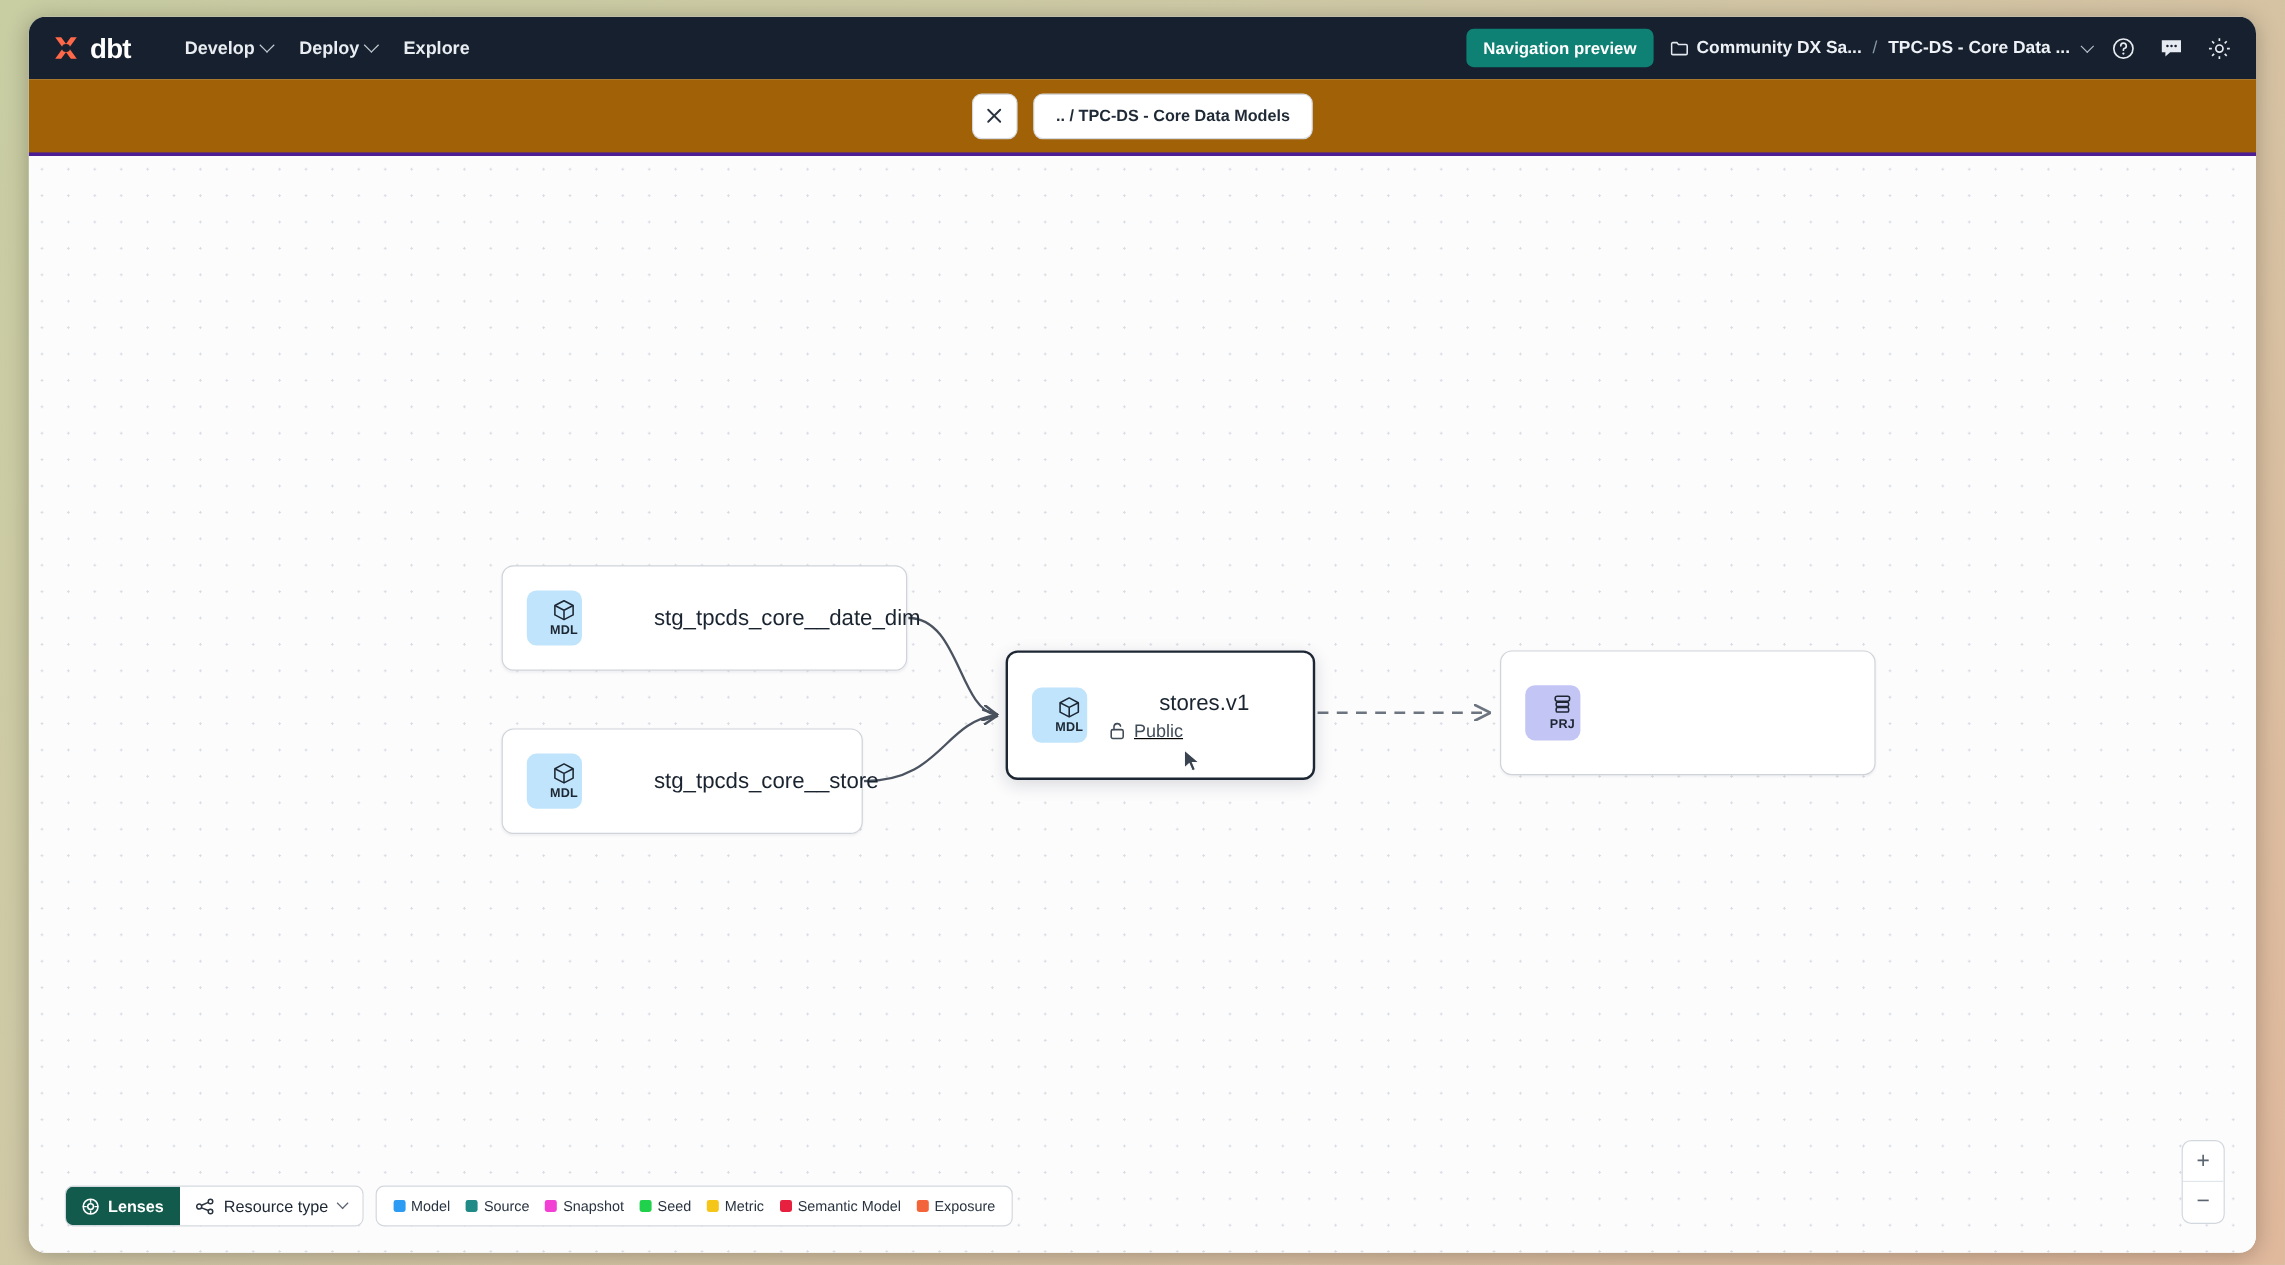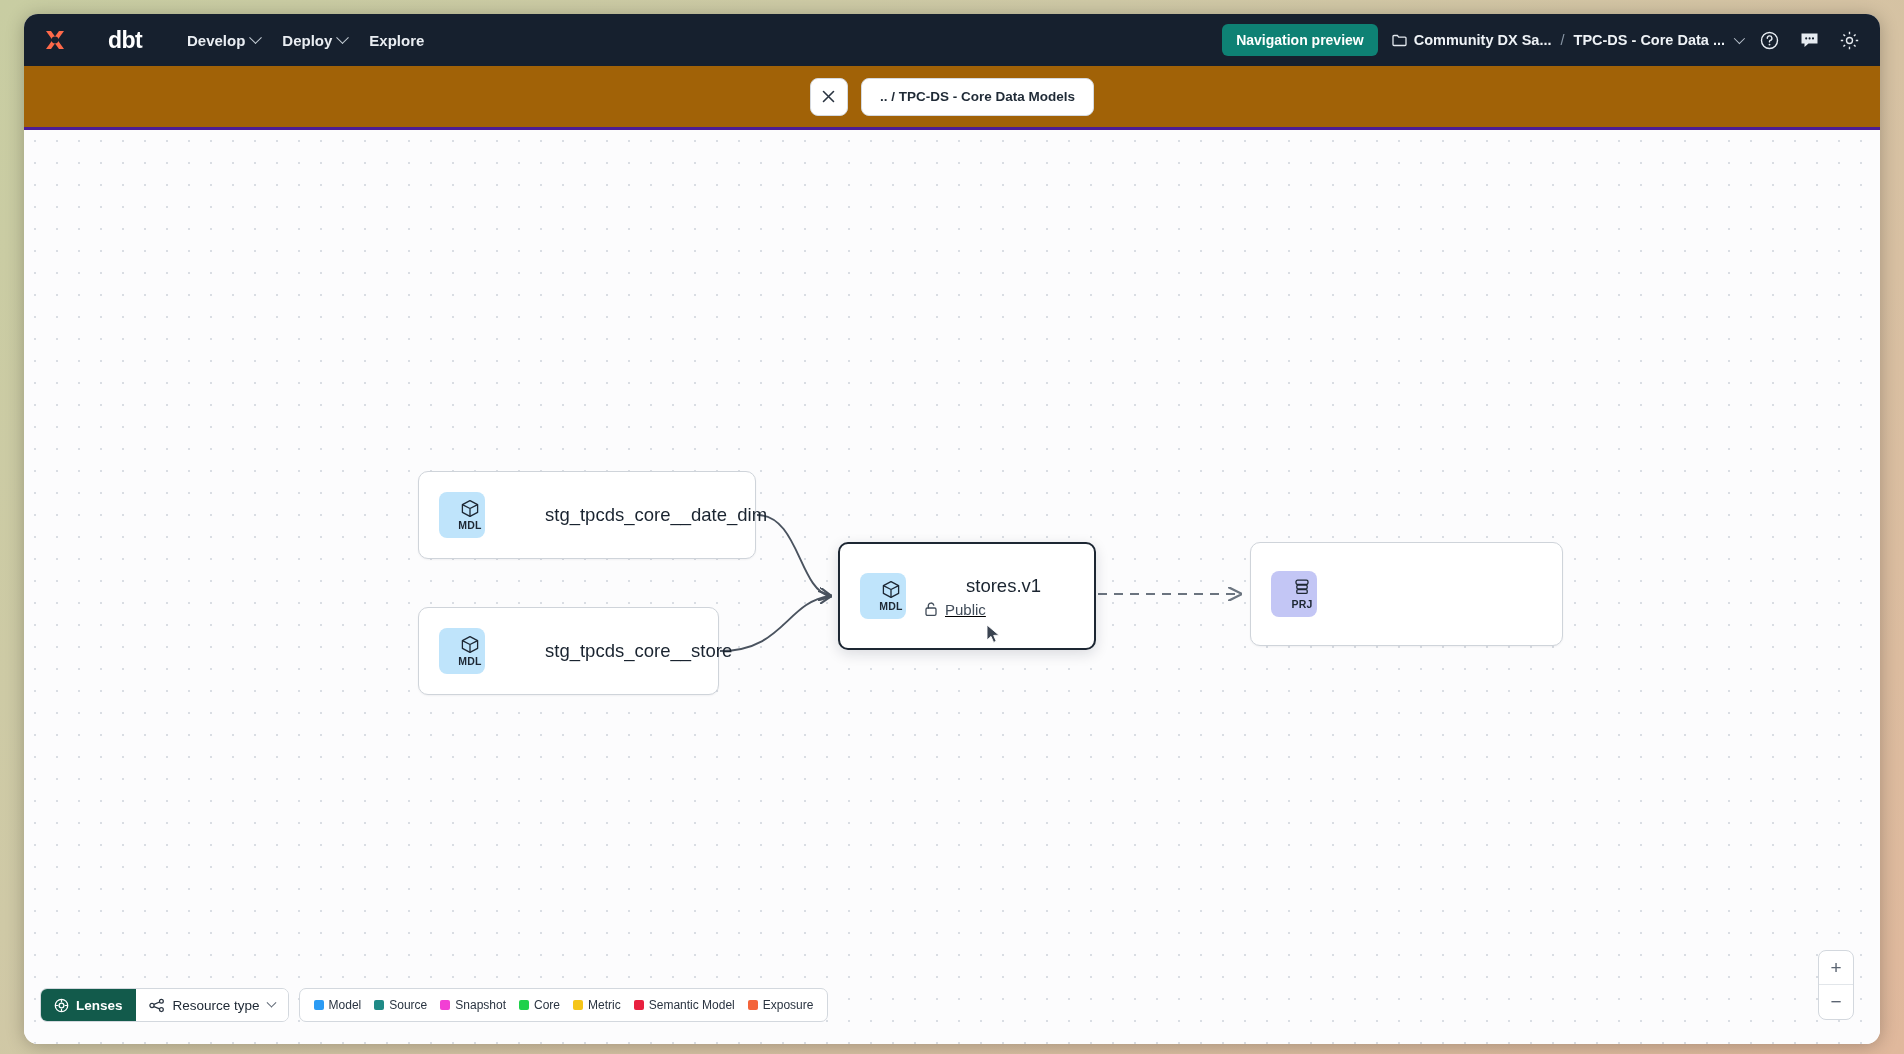--- a/index.html
+++ b/index.html
@@ -29,21 +29,21 @@
   
   #topnav {
     position: absolute; left: 0; top: 0;
     width: 100%; height: 52px;
     background: #16202e;
     display: flex; align-items: center;
     padding: 0 18px;
   }
   .logo-wrap { display: flex; align-items: center; gap: 7px; margin-right: 34px; }
   .logo-x { width: 26px; height: 26px; position: relative; }
-  .logo-text { color: #fff; font-size: 23px; font-weight: 700; letter-spacing: -.6px; margin-left: 33px; }
+  .logo-text { color: #fff; font-size: 23px; font-weight: 700; letter-spacing: -.6px; }
 
   .nav-item {
     color: #e9edf2; font-size: 15px; font-weight: 600;
     display: flex; align-items: center; gap: 6px;
     padding: 7px 11px; border-radius: 6px; cursor: pointer;
   }
   .chev { width: 9px; height: 9px; border-right: 1.6px solid #c2cad3; border-bottom: 1.6px solid #c2cad3;
           transform: rotate(45deg) translate(-2px,-2px); }
 
   .nav-right { margin-left: auto; display: flex; align-items: center; gap: 14px; }
@@ -128,21 +128,21 @@
   .badge.prj { background: #c3c6f5; }
   .badge-label { font-size: 10.5px; font-weight: 700; color: #1d2733; letter-spacing: .2px; }
 
   .node-title { font-size: 18.5px; color: #1a2430; font-weight: 400; margin-left: 42px; }
   .node-sub-row { display: flex; align-items: center; gap: 7px; margin-top: 4px; text-decoration: underline; }
   .node-sub { font-size: 15px; color: #414c59; }
   .node-kicker { font-size: 14.5px; color: #2d3742; }
   .node-main { font-size: 18px; color: #1a2430; margin-top: 3px; }
 
   
-  #bottom-left { position: absolute; left: 16px; bottom: 22px; display: flex; align-items: center; gap: 10px; }
+  #bottom-left { position: absolute; left: 30px; bottom: 22px; display: flex; align-items: center; gap: 10px; }
   .ctrl-group { display: flex; height: 34px; border: 1px solid #d3d8de; border-radius: 7px; overflow: hidden; background:#fff; }
   #lenses-btn {
     background: #125a4b; color: #fff; font-size: 13.5px; font-weight: 600;
     display: flex; align-items: center; gap: 7px; padding: 0 13px; cursor: pointer;
   }
   #resource-type-btn {
     background: #fff; color: #202a36; font-size: 13.5px; font-weight: 500;
     display: flex; align-items: center; gap: 8px; padding: 0 13px; cursor: pointer;
   }
   #legend {
@@ -349,21 +349,21 @@
           <span class="legend-item">
             <i class="swatch" style="background:#1f8a86"></i>
             <span>Source</span>
           </span>
           <span class="legend-item">
             <i class="swatch" style="background:#f23fd4"></i>
             <span>Snapshot</span>
           </span>
           <span class="legend-item">
             <i class="swatch" style="background:#1fd14b"></i>
-            <span>Core</span>
+            <span>Seed</span>
           </span>
           <span class="legend-item">
             <i class="swatch" style="background:#f5c518"></i>
             <span>Metric</span>
           </span>
           <span class="legend-item">
             <i class="swatch" style="background:#e8203f"></i>
             <span>Semantic Model</span>
           </span>
           <span class="legend-item">

